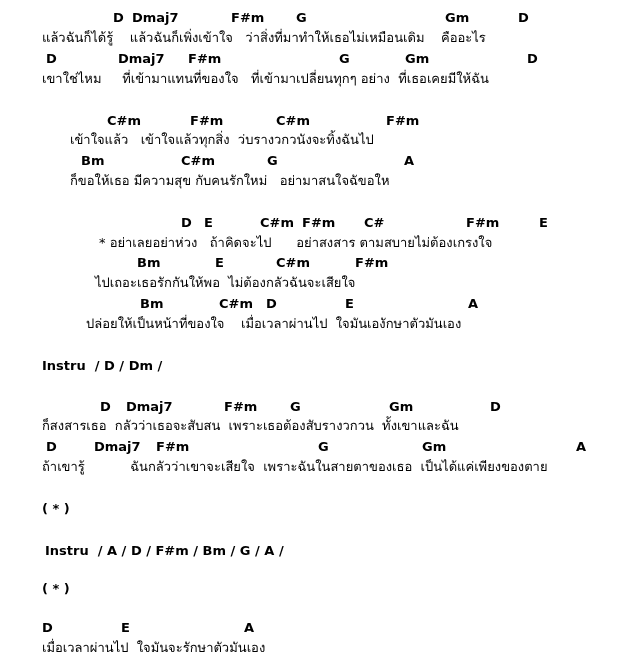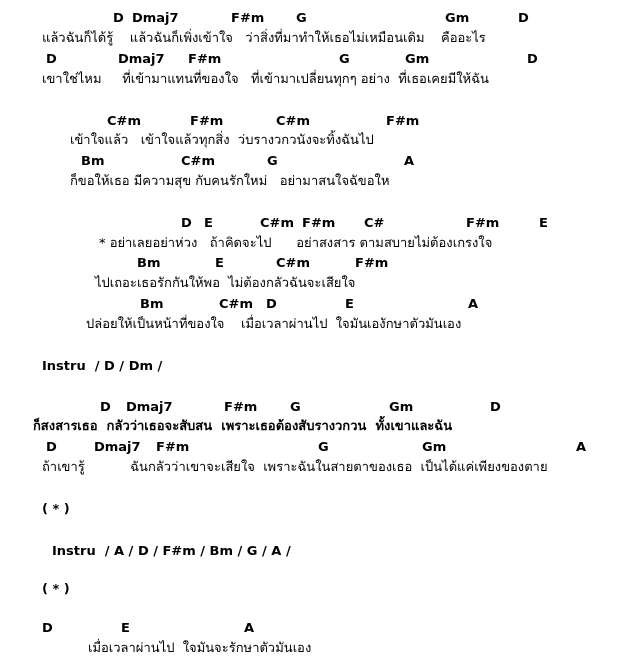--- a/index.html
+++ b/index.html
@@ -55,30 +55,30 @@
     <div class="chord" style="left: 266px; top: 296px;">D</div>
     <div class="chord" style="left: 345px; top: 296px;">E</div>
     <div class="chord" style="left: 468px; top: 296px;">A</div>
     <div class="lyric" style="left: 86px; top: 316px; white-space: pre;">ปล่อยให้เป็นหน้าที่ของใจ    เมื่อเวลาผ่านไป  ใจมันเองักษาตัวมันเอง</div>
     <div class="chord" style="left: 100px; top: 399px;">D</div>
     <div class="chord" style="left: 126px; top: 399px;">Dmaj7</div>
     <div class="chord" style="left: 224px; top: 399px;">F#m</div>
     <div class="chord" style="left: 290px; top: 399px;">G</div>
     <div class="chord" style="left: 389px; top: 399px;">Gm</div>
     <div class="chord" style="left: 490px; top: 399px;">D</div>
-    <div class="lyric" style="left: 33px; top: 418px; white-space: pre; font-weight: bold;">ก็สงสารเธอ  กลัวว่าเธอจะสับสน  เพราะเธอต้องสับรางวกวน  ทั้งเขาและฉัน</div>
+    <div class="lyric" style="left: 42px; top: 418px; white-space: pre;">ก็สงสารเธอ  กลัวว่าเธอจะสับสน  เพราะเธอต้องสับรางวกวน  ทั้งเขาและฉัน</div>
     <div class="chord" style="left: 46px; top: 439px;">D</div>
     <div class="chord" style="left: 94px; top: 439px;">Dmaj7</div>
     <div class="chord" style="left: 156px; top: 439px;">F#m</div>
     <div class="chord" style="left: 318px; top: 439px;">G</div>
     <div class="chord" style="left: 422px; top: 439px;">Gm</div>
     <div class="chord" style="left: 576px; top: 439px;">A</div>
     <div class="lyric" style="left: 42px; top: 459px; white-space: pre;">ถ้าเขารู้           ฉันกลัวว่าเขาจะเสียใจ  เพราะฉันในสายตาของเธอ  เป็นได้แค่เพียงของตาย</div>
     <div class="chord" style="left: 42px; top: 620px;">D</div>
     <div class="chord" style="left: 121px; top: 620px;">E</div>
     <div class="chord" style="left: 244px; top: 620px;">A</div>
-    <div class="lyric" style="left: 42px; top: 640px; white-space: pre; margin-left: 46px;">เมื่อเวลาผ่านไป  ใจมันจะรักษาตัวมันเอง</div>
+    <div class="lyric" style="left: 42px; top: 640px; white-space: pre;">เมื่อเวลาผ่านไป  ใจมันจะรักษาตัวมันเอง</div>
   </div>
 
 <div class="label" id="instru1" style="left: 42px; top: 358px; white-space: pre;">Instru  / D / Dm /</div>
 <div class="label" id="repeat1" style="left: 42px; top: 501px; white-space: pre;">( * )</div>
-<div class="label" id="instru2" style="left: 52px; top: 543px; white-space: pre;">Instru  / A / D / F#m / Bm / G / A /</div>
+<div class="label" id="instru2" style="left: 45px; top: 543px; white-space: pre;">Instru  / A / D / F#m / Bm / G / A /</div>
 <div class="label" id="repeat2" style="left: 42px; top: 581px; white-space: pre;">( * )</div>
 
 </body></html>

